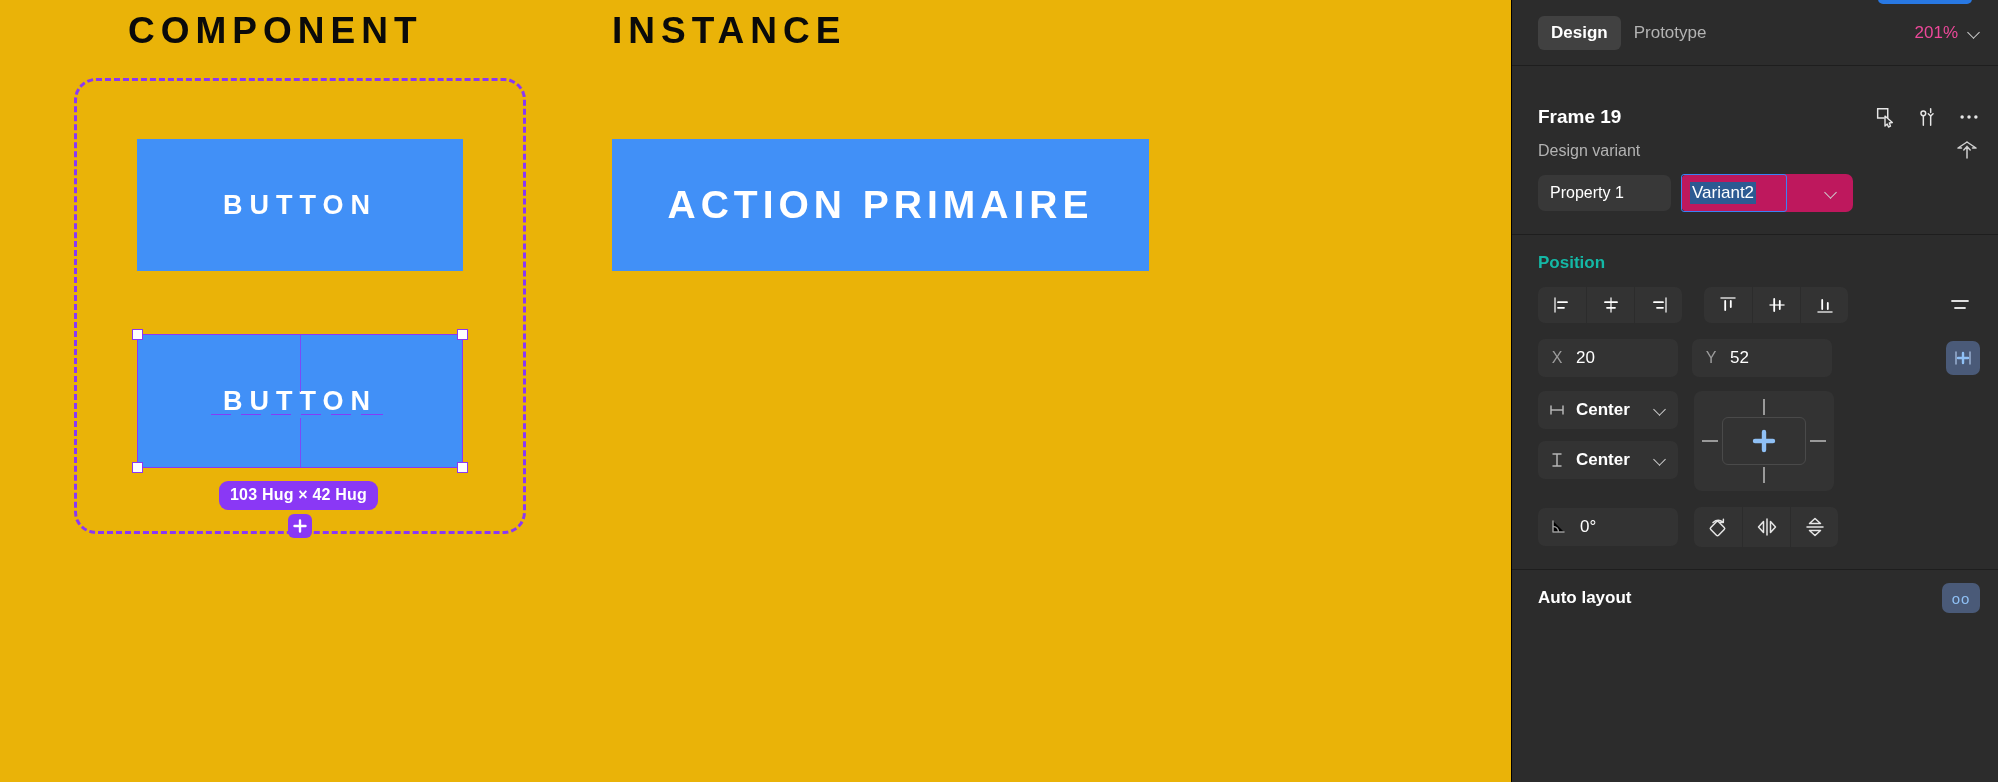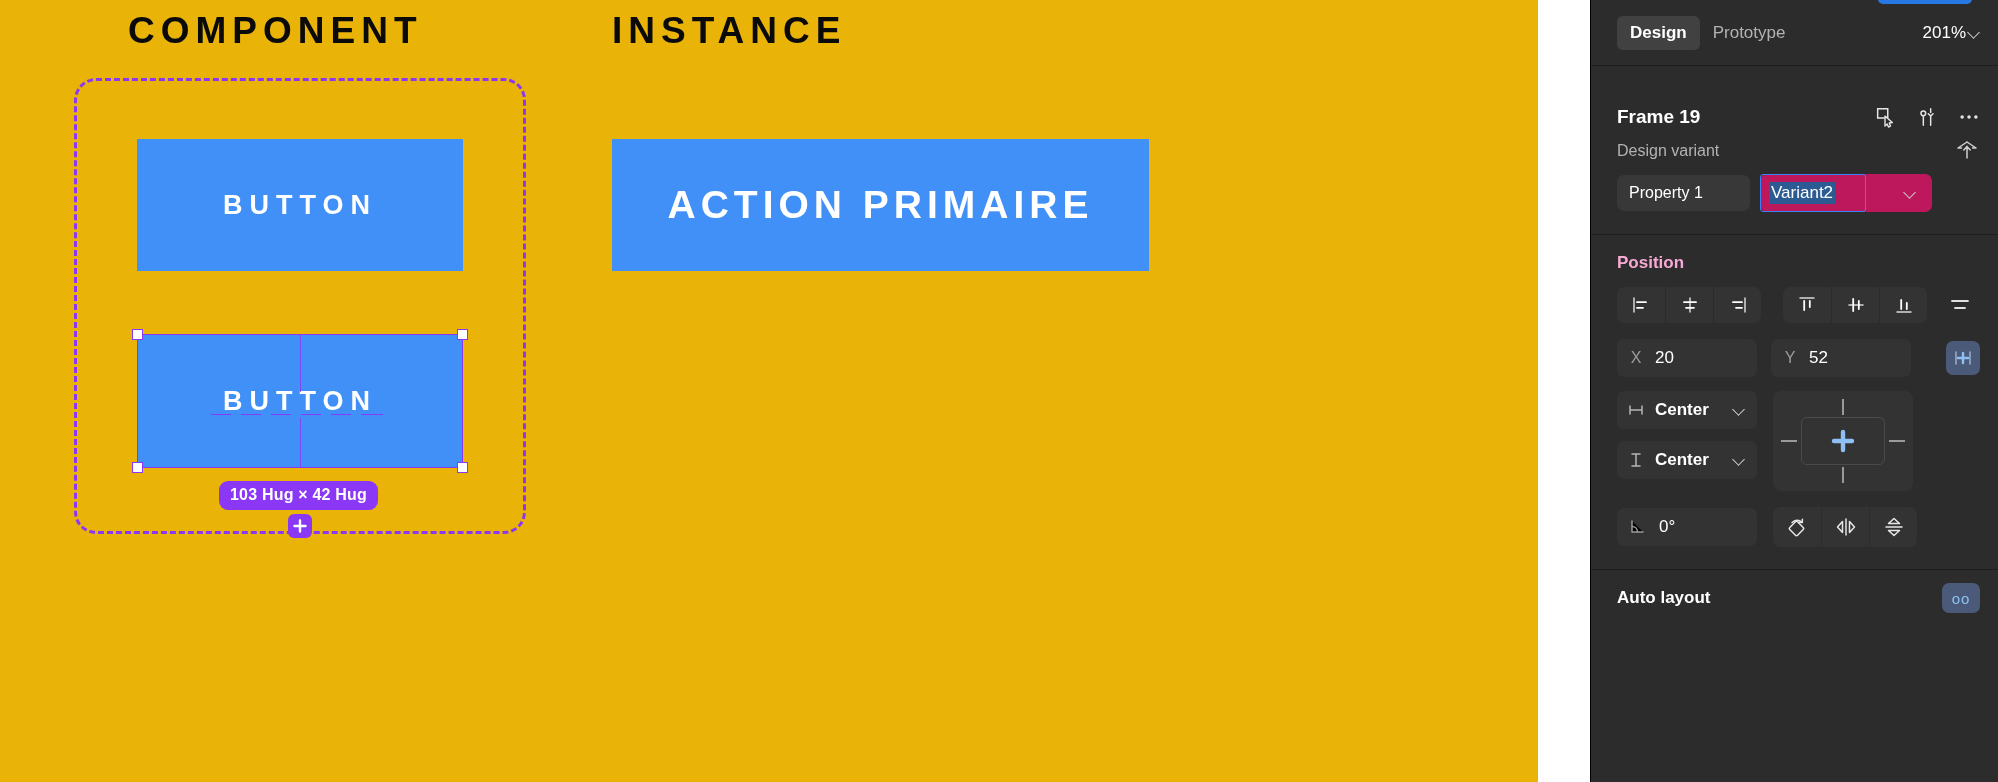--- a/index.html
+++ b/index.html
@@ -99,21 +99,21 @@
   .plus-chip {
     position:absolute; left:288px; top:514px;
     width:24px; height:24px; border-radius:6px;
     background:#8a38f5;
     display:flex; align-items:center; justify-content:center;
   }
   .plus-chip svg { display:block; }
 
   
   .panel {
-    position:absolute; right:0; top:0; width:408px; height:782px;
+    position:absolute; right:0; top:0; width:487px; height:782px;
     background:#2c2c2c;
     color:#ffffff;
     border-left:1px solid #000000;
   }
   .panel-topbar {
     position:relative; height:66px;
     display:flex; align-items:center;
     padding:0 18px 0 26px;
     background:#2c2c2c;
     border-bottom:1px solid #1e1e1e;
@@ -122,22 +122,22 @@
     position:absolute; right:26px; top:-10px;
     width:94px; height:14px; background:#2878e3; border-radius:5px;
   }
   .tab {
     font-size:17px; color:#b3b3b3;
     padding:7px 13px; border-radius:6px; cursor:default;
     white-space:nowrap;
   }
   .tab.active { background:#414141; color:#ffffff; font-weight:bold; }
   .zoom-wrap {
-    margin-left:auto; display:flex; align-items:center; gap:2px;
-    font-size:17px; color:#ffffff;
+    margin-left:auto; display:flex; align-items:center; gap:10px;
+    font-size:17px; color:#ec4899;
   }
   .chev {
     width:12px; height:12px; position:relative; display:inline-block;
   }
   .chev:before {
     content:""; position:absolute; left:1px; top:1px;
     width:8px; height:8px;
     border-right:1.6px solid #cfcfcf; border-bottom:1.6px solid #cfcfcf;
     transform:rotate(45deg);
   }
@@ -170,21 +170,21 @@
   .variant-input-box {
     position:absolute; left:0; top:0; width:106px; height:38px;
     border:1.6px solid #3b82f6; border-radius:3px;
     display:flex; align-items:center; padding-left:8px;
   }
   .variant-sel {
     background:#2c5a92; color:#ffffff; font-size:17px; padding:1px 2px;
   }
   .variant-caret { position:absolute; right:16px; top:13px; }
 
-  .sec-label { font-size:17px; font-weight:bold; color:#f9a8d4; padding:18px 0 14px 0; }
+  .sec-label { font-size:17px; font-weight:bold; color:#14b8a6; padding:18px 0 14px 0; }
 
   .align-row { display:flex; align-items:center; gap:10px; padding-bottom:16px; }
   .align-group { display:flex; background:#2c2c2c; }
   .align-btn {
     width:48px; height:36px; background:#333333;
     display:flex; align-items:center; justify-content:center;
   }
   .align-group .align-btn:first-child { border-radius:7px 0 0 7px; }
   .align-group .align-btn:last-child { border-radius:0 7px 7px 0; }
   .align-btn + .align-btn { border-left:1px solid #2c2c2c; }

